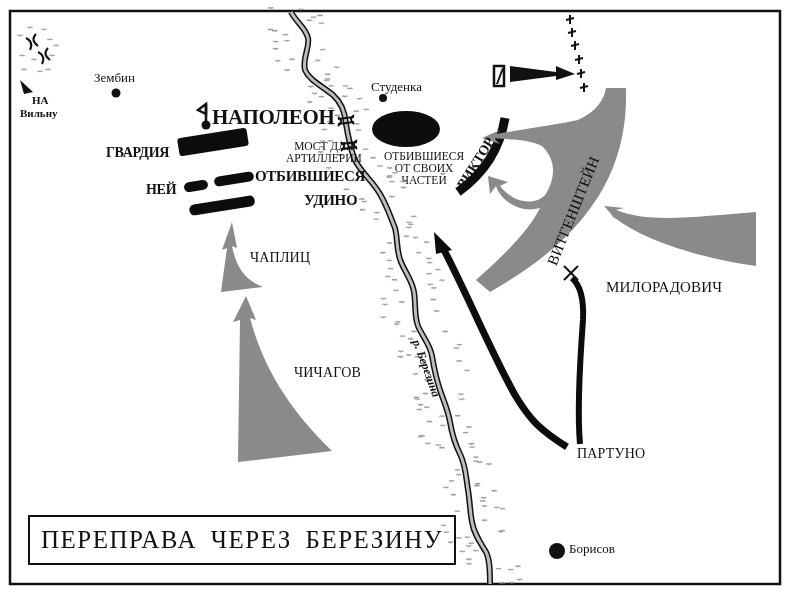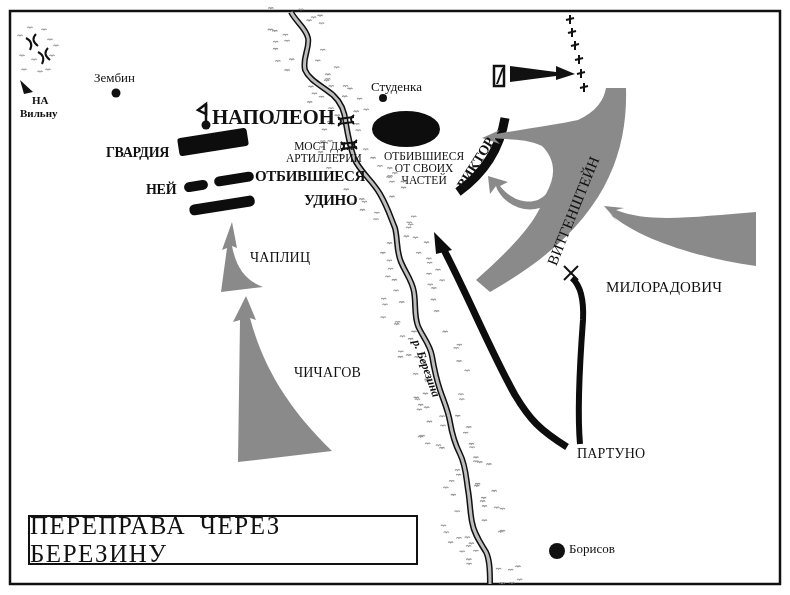--- a/index.html
+++ b/index.html
@@ -5,21 +5,21 @@
     html, body { margin: 0; padding: 0; background: #ffffff; }
     body { width: 790px; height: 595px; position: relative; overflow: hidden; font-family: "Liberation Serif", "DejaVu Serif", serif; }
     #map { position: absolute; left: 0; top: 0; }
     .lbl { position: absolute; color: #111; white-space: nowrap; line-height: 1; }
     .caps { font-size: 14px; letter-spacing: 0.2px; }
     .bold { font-weight: bold; font-size: 15px; letter-spacing: -0.3px; }
     .small { font-size: 11.5px; text-align: center; line-height: 1.05; }
     .town { font-size: 13px; }
     .rot { transform-origin: left top; }
     #title-box {
-      position: absolute; left: 28px; top: 515px; width: 390px; height: 50px;
+      position: absolute; left: 28px; top: 515px; width: 428px; height: 50px;
       border: 2px solid #111; box-sizing: border-box;
       display: flex; align-items: center; justify-content: center; font-family: Liberation Serif, serif;
     }
     #title-box span { font-size: 25px; letter-spacing: 1.5px; word-spacing: 6px; color: #111; }
   </style>
 </head>
 <body>
 
 <svg id="map" width="790" height="595" viewBox="0 0 790 595" xmlns="http://www.w3.org/2000/svg">
 

